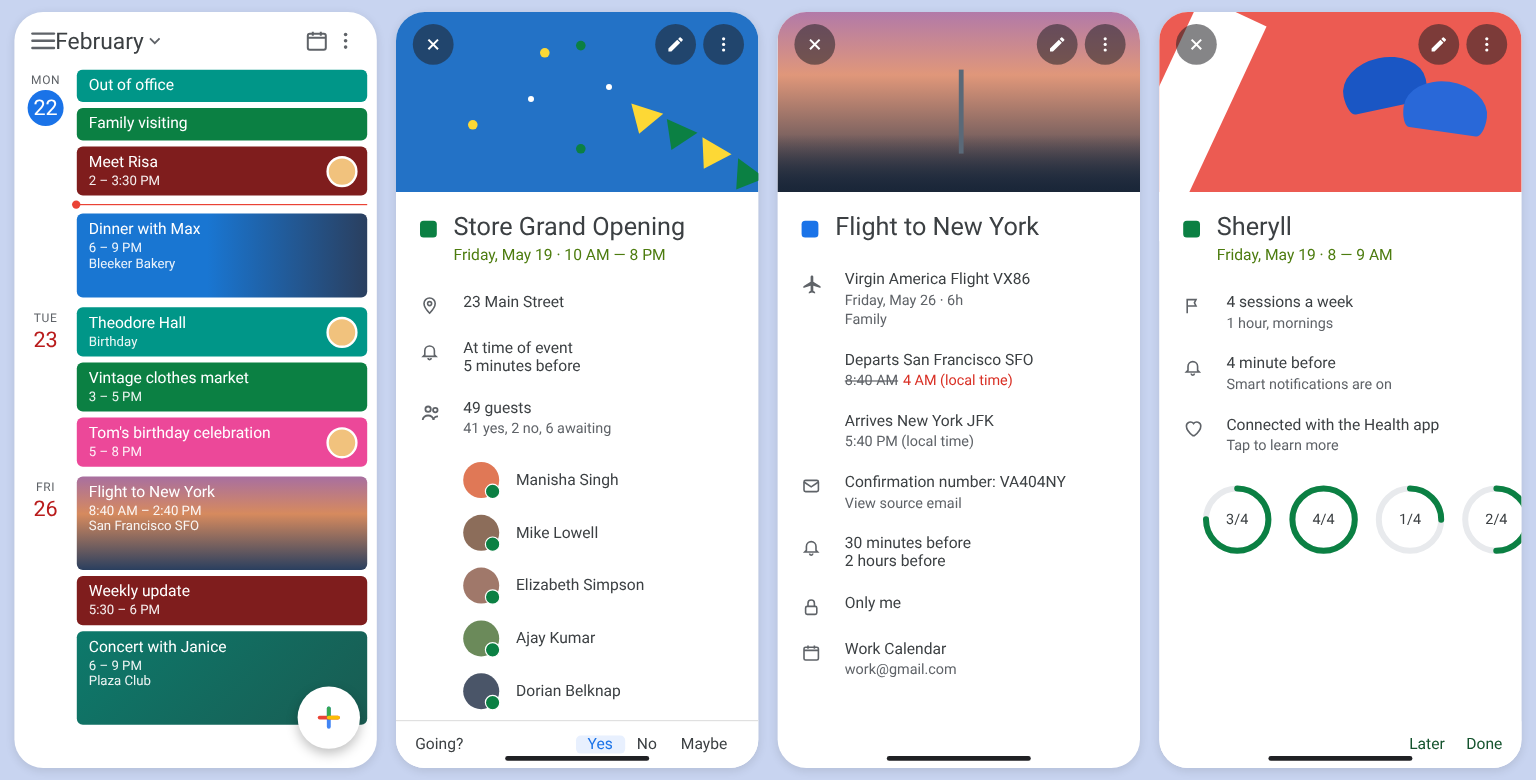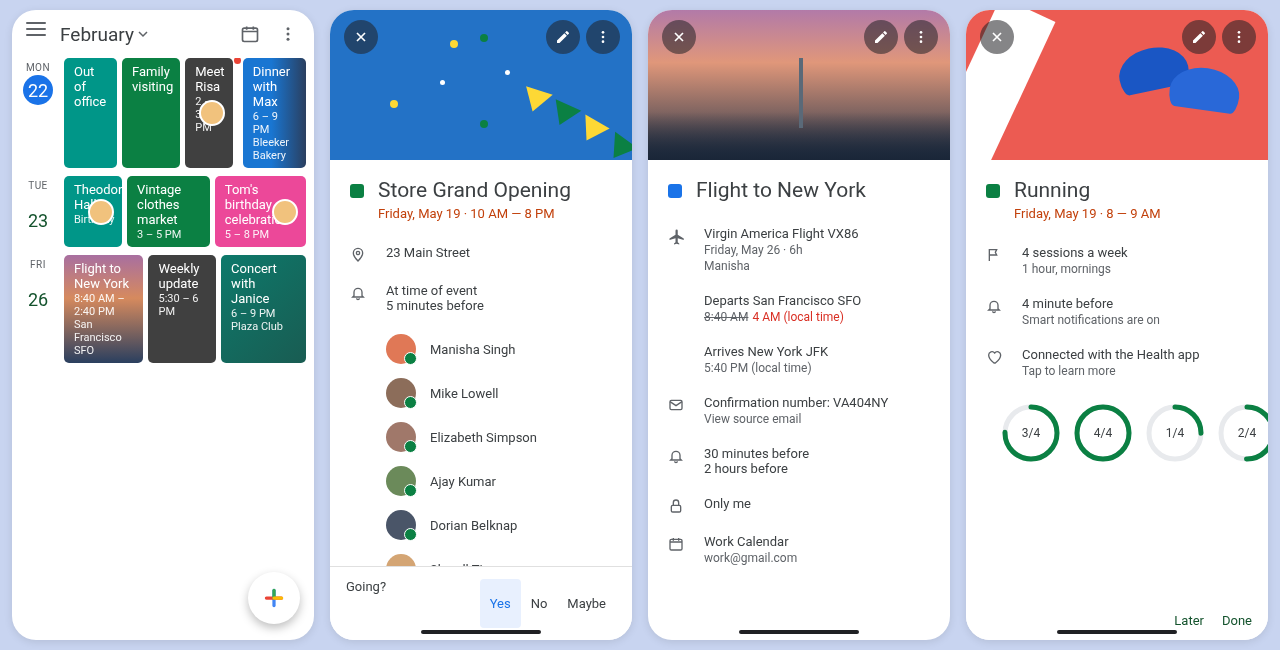--- a/index.html
+++ b/index.html
@@ -1,38 +1,38 @@
 <!DOCTYPE html>
 <html><head>
 <meta charset="utf-8">
 <style>
 *{box-sizing:border-box;margin:0;padding:0;font-family:Roboto,Arial,sans-serif;-webkit-font-smoothing:antialiased}
 body{background:#c8d4f0;width:1280px;height:650px;display:flex;justify-content:space-around;align-items:center;padding:0 4px}
 .phone{width:302px;height:630px;background:#fff;border-radius:24px;overflow:hidden;position:relative;box-shadow:0 2px 8px rgba(0,0,0,0.1)}
-.topbar{display:flex;padding:12px 14px;gap:14px}
+.topbar{display:flex;align-items:center;padding:12px 14px;}
 .hamburger{width:20px;height:14px;display:flex;flex-direction:column;justify-content:space-between;cursor:pointer}
 .hamburger span{height:2px;background:#5f6368;border-radius:1px}
 .month{color:#3c4043;font-size:19px;display:flex;align-items:center;gap:4px}
 .month svg{width:10px;height:10px}
 .topbar .spacer{flex:1}
 .icon-btn{width:24px;height:24px;display:flex;align-items:center;justify-content:center;cursor:pointer;color:#5f6368}
 .schedule{padding:0 8px 0 0;overflow:hidden;height:566px}
 .daygroup{display:flex;margin-bottom:8px}
 .datelabel{width:52px;text-align:center;padding-top:4px}
 .datelabel .dow{font-size:10px;color:#5f6368;letter-spacing:0.5px}
-.datelabel .dnum{font-size:18px;color:#14532d;margin-top:19px}
+.datelabel .dnum{font-size:18px;color:#b91c1c;margin-top:2px}
 .datelabel.today .dnum{background:#1a73e8;color:#fff;width:30px;height:30px;border-radius:50%;display:flex;align-items:center;justify-content:center;margin:2px auto 0}
-.events{flex:1;display:flex;gap:5px}
+.events{flex:1;display:flex;flex-direction:column;gap:5px}
 .event{border-radius:5px;padding:6px 10px;color:#fff;font-size:13px;position:relative;overflow:hidden}
 .event .t1{font-weight:400}
 .event .t2{font-size:11px;opacity:0.92;margin-top:1px}
 .event .t3{font-size:11px;opacity:0.92}
 .event.teal{background:#009688}
 .event.green{background:#0b8043}
-.event.blue{background:#404040}
+.event.blue{background:#7f1d1d}
 .event.darkteal{background:#ec4899}
 .event .avatar{position:absolute;right:8px;top:50%;transform:translateY(-50%);width:26px;height:26px;border-radius:50%;background:#f1c27d;border:2px solid #fff}
 .ev-dinner{background:linear-gradient(90deg,#1976d2 0%,#1976d2 45%,#2a3f5f 100%);min-height:70px}
 .ev-concert{background:linear-gradient(135deg,#0d796b,#195c52);min-height:78px}
 .ev-nyc{background:linear-gradient(180deg,#a86fa0 0%,#d68a5e 40%,#2a3f5f 100%);min-height:78px}
 .nowline{height:1px;background:#ea4335;margin:2px 0;position:relative}
 .nowline::before{content:'';position:absolute;left:-4px;top:-3px;width:7px;height:7px;background:#ea4335;border-radius:50%}
 .fab{position:absolute;bottom:16px;right:14px;width:52px;height:52px;border-radius:50%;background:#fff;display:flex;align-items:center;justify-content:center;box-shadow:0 4px 10px rgba(0,0,0,0.25);cursor:pointer}
 .fab svg{width:26px;height:26px}
 
@@ -43,34 +43,34 @@
 .hero .edit{top:10px;right:52px}
 .hero .more{top:10px;right:12px}
 .hero.party{background:#2372c6}
 .hero.city{background:linear-gradient(180deg,#b27aa8 0%,#e0977a 35%,#243449 100%)}
 .hero.run{background:#ec5b52}
 .titlebox{padding:18px 20px 14px;display:flex;gap:14px}
 .sq{width:14px;height:14px;border-radius:3px;margin-top:6px;flex-shrink:0}
 .sq.green{background:#0b8043}
 .sq.blue{background:#1a73e8}
 .titlebox h2{font-size:21px;font-weight:400;color:#3c4043}
-.titlebox .sub{font-size:13px;color:#c2410c;margin-top:4px}
+.titlebox .sub{font-size:13px;color:#4d7c0f;margin-top:4px}
 .rows{padding:0 20px}
 .row{display:flex;gap:18px;padding:10px 0;font-size:13px;color:#3c4043}
 .row .ic{width:18px;flex-shrink:0;color:#5f6368;display:flex;align-items:flex-start;padding-top:2px}
 .row .txt .l2{color:#5f6368;font-size:12px;margin-top:2px}
 .row .txt .red{color:#d93025;text-decoration:none}
 .row .txt .strike{text-decoration:line-through;color:#5f6368;margin-right:4px}
 .guests{padding:4px 0 0 56px}
 .guest{display:flex;align-items:center;gap:14px;padding:7px 0;font-size:13px;color:#3c4043}
 .gav{width:30px;height:30px;border-radius:50%;background:#ddd;position:relative}
 .gav::after{content:'';position:absolute;bottom:-1px;right:-1px;width:11px;height:11px;border-radius:50%;background:#0b8043;border:1.5px solid #fff}
 .bottombar{position:absolute;bottom:0;left:0;right:0;border-top:1px solid #e0e0e0;padding:12px 16px;display:flex;align-items:flex-start;font-size:13px;color:#3c4043;background:#fff}
 .bottombar .spacer{flex:1}
-.bottombar .opt{padding:17px 10px;cursor:pointer;border-radius:4px}
+.bottombar .opt{padding:0 10px;cursor:pointer;border-radius:4px}
 .bottombar .opt.sel{color:#1a73e8;background:#e8f0fe}
 .bottombar .link{color:#14532d;cursor:pointer;margin-left:18px}
 .homebar{position:absolute;bottom:6px;left:50%;transform:translateX(-50%);width:120px;height:4px;background:#202124;border-radius:2px}
 .rings{display:flex;gap:14px;padding:16px 0 0 36px;overflow:hidden}
 .ring{width:58px;height:58px;border-radius:50%;display:flex;align-items:center;justify-content:center;font-size:12px;color:#3c4043;position:relative;flex-shrink:0}
 .ring svg{position:absolute;inset:0;transform:rotate(-90deg)}
 
 .bunting{position:absolute;right:0;bottom:0;width:120px;height:80px}
 .tri{position:absolute;width:0;height:0;border-left:14px solid transparent;border-right:14px solid transparent;border-top:22px solid #fdd835}
 .dot{position:absolute;width:8px;height:8px;border-radius:50%}
@@ -242,20 +242,34 @@
         <div class="ic">
           <svg width="16" height="16" viewBox="0 0 24 24" fill="none" stroke="currentColor" stroke-width="2">
             <path d="M18 16v-5a6 6 0 10-12 0v5l-2 2h16l-2-2zM10 20a2 2 0 004 0"></path>
           </svg>
         </div>
         <div class="txt">
           <div>At time of event</div>
           <div>5 minutes before</div>
         </div>
       </div>
+    <div class="row">
+        <div class="ic">
+          <svg width="18" height="18" viewBox="0 0 24 24" fill="none" stroke="currentColor" stroke-width="2">
+            <circle cx="9" cy="8" r="3"></circle>
+            <path d="M3 20c0-3 3-5 6-5s6 2 6 5"></path>
+            <circle cx="17" cy="9" r="2.5"></circle>
+            <path d="M15 20c0-2 2-4 5-4"></path>
+          </svg>
+        </div>
+        <div class="txt">
+          <div>49 guests</div>
+          <div class="l2">41 yes, 2 no, 6 awaiting</div>
+        </div>
+      </div>
   </div>
   <div class="guests" id="guestlist">
       <div class="guest">
         <div class="gav" style="background:#e07856"></div>
         <span>Manisha Singh</span>
       </div>
       <div class="guest">
         <div class="gav" style="background:#8c6d5a"></div>
         <span>Mike Lowell</span>
       </div>
@@ -317,21 +331,21 @@
   <div class="rows">
     <div class="row">
         <div class="ic">
           <svg width="18" height="18" viewBox="0 0 24 24" fill="currentColor">
             <path d="M21 16v-2l-8-5V3.5a1.5 1.5 0 00-3 0V9l-8 5v2l8-2.5V19l-2 1.5V22l3.5-1 3.5 1v-1.5L13 19v-5.5l8 2.5z"></path>
           </svg>
         </div>
         <div class="txt">
           <div>Virgin America Flight VX86</div>
           <div class="l2">Friday, May 26  ·  6h</div>
-          <div class="l2">Manisha</div>
+          <div class="l2">Family</div>
         </div>
       </div>
     <div class="row">
         <div class="ic"></div>
         <div class="txt">
           <div>Departs San Francisco SFO</div>
           <div class="l2"><span class="strike">8:40 AM</span><span class="red">4 AM (local time)</span></div>
         </div>
       </div>
     <div class="row">
@@ -408,21 +422,21 @@
         <svg width="16" height="16" viewBox="0 0 24 24" fill="currentColor">
           <circle cx="12" cy="5" r="2"></circle>
           <circle cx="12" cy="12" r="2"></circle>
           <circle cx="12" cy="19" r="2"></circle>
         </svg>
       </div>
   </div>
   <div class="titlebox">
     <div class="sq green"></div>
     <div>
-        <h2>Running</h2>
+        <h2>Sheryll</h2>
         <div class="sub">Friday, May 19  ·  8 — 9 AM</div>
       </div>
   </div>
   <div class="rows">
     <div class="row">
         <div class="ic">
           <svg width="16" height="16" viewBox="0 0 24 24" fill="none" stroke="currentColor" stroke-width="2">
             <path d="M5 21V4h11l-2 4 2 4H5"></path>
           </svg>
         </div>

